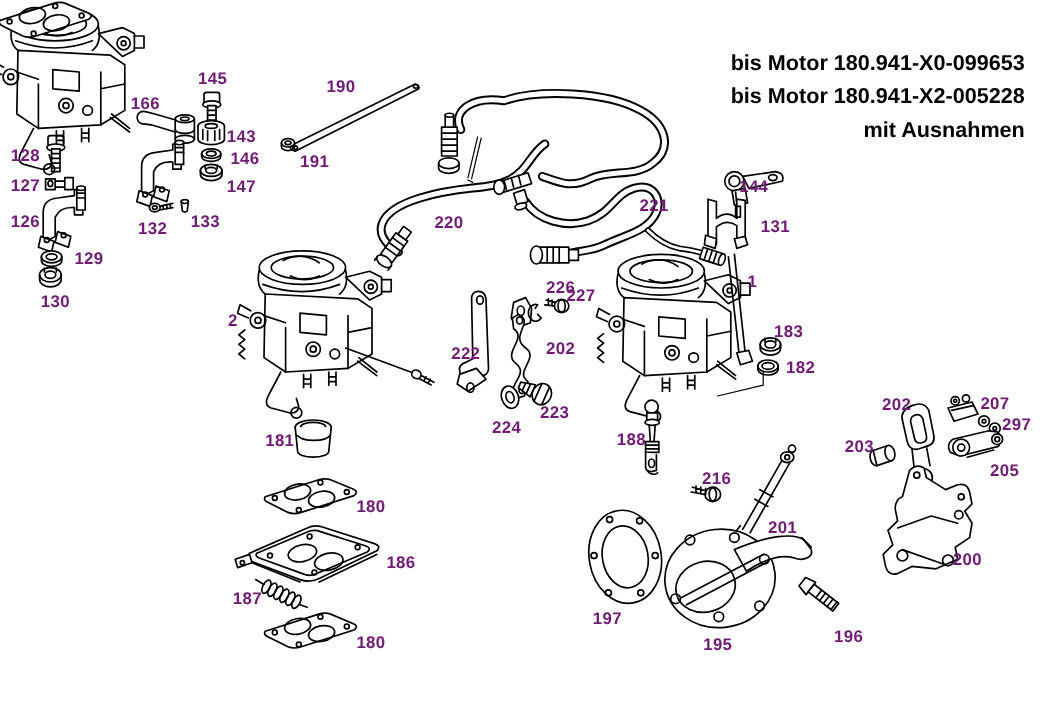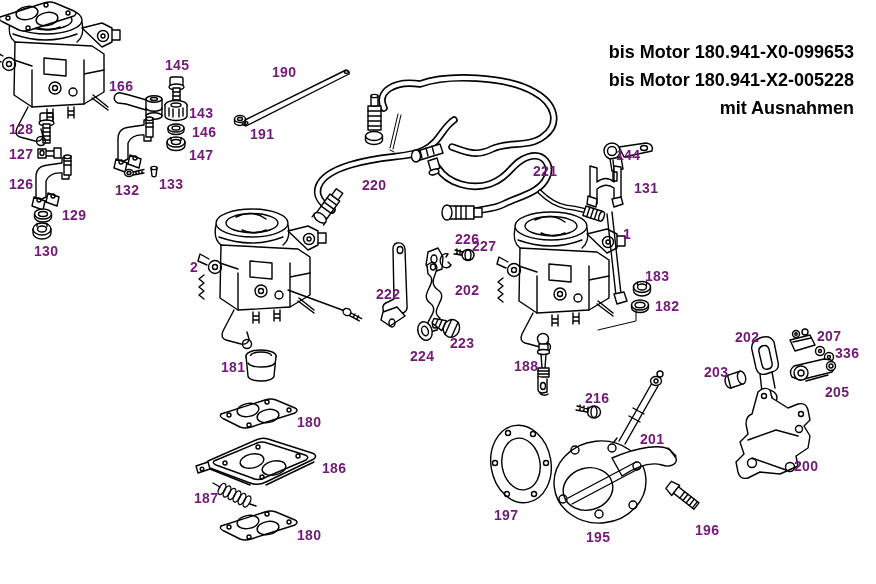--- a/index.html
+++ b/index.html
@@ -447,21 +447,21 @@
       <div class="part-label" style="left: 272px; top: 64px;">190</div>
       <div class="part-label" style="left: 250px; top: 126px;">191</div>
       <div class="part-label" style="left: 586px; top: 529px;">195</div>
       <div class="part-label" style="left: 695px; top: 522px;">196</div>
       <div class="part-label" style="left: 494px; top: 507px;">197</div>
       <div class="part-label" style="left: 794px; top: 458px;">200</div>
       <div class="part-label" style="left: 640px; top: 431px;">201</div>
       <div class="part-label" style="left: 735px; top: 329px;">202</div>
       <div class="part-label" style="left: 704px; top: 364px;">203</div>
       <div class="part-label" style="left: 825px; top: 384px;">205</div>
-      <div class="part-label" style="left: 835px; top: 345px;">336</div>
+      <div class="part-label" style="left: 835px; top: 345px;">297</div>
       <div class="part-label" style="left: 817px; top: 328px;">207</div>
       <div class="part-label" style="left: 585px; top: 390px;">216</div>
       <div class="part-label" style="left: 362px; top: 177px;">220</div>
       <div class="part-label" style="left: 533px; top: 163px; text-align: center;">221</div>
       <div class="part-label" style="left: 376px; top: 286px;">222</div>
       <div class="part-label" style="left: 450px; top: 335px;">223</div>
       <div class="part-label" style="left: 410px; top: 348px;">224</div>
       <div class="part-label" style="left: 455px; top: 282px;">202</div>
       <div class="part-label" style="left: 455px; top: 231px;">226</div>
       <div class="part-label" style="left: 424px; top: 238px; margin-left: 48px;">227</div>

